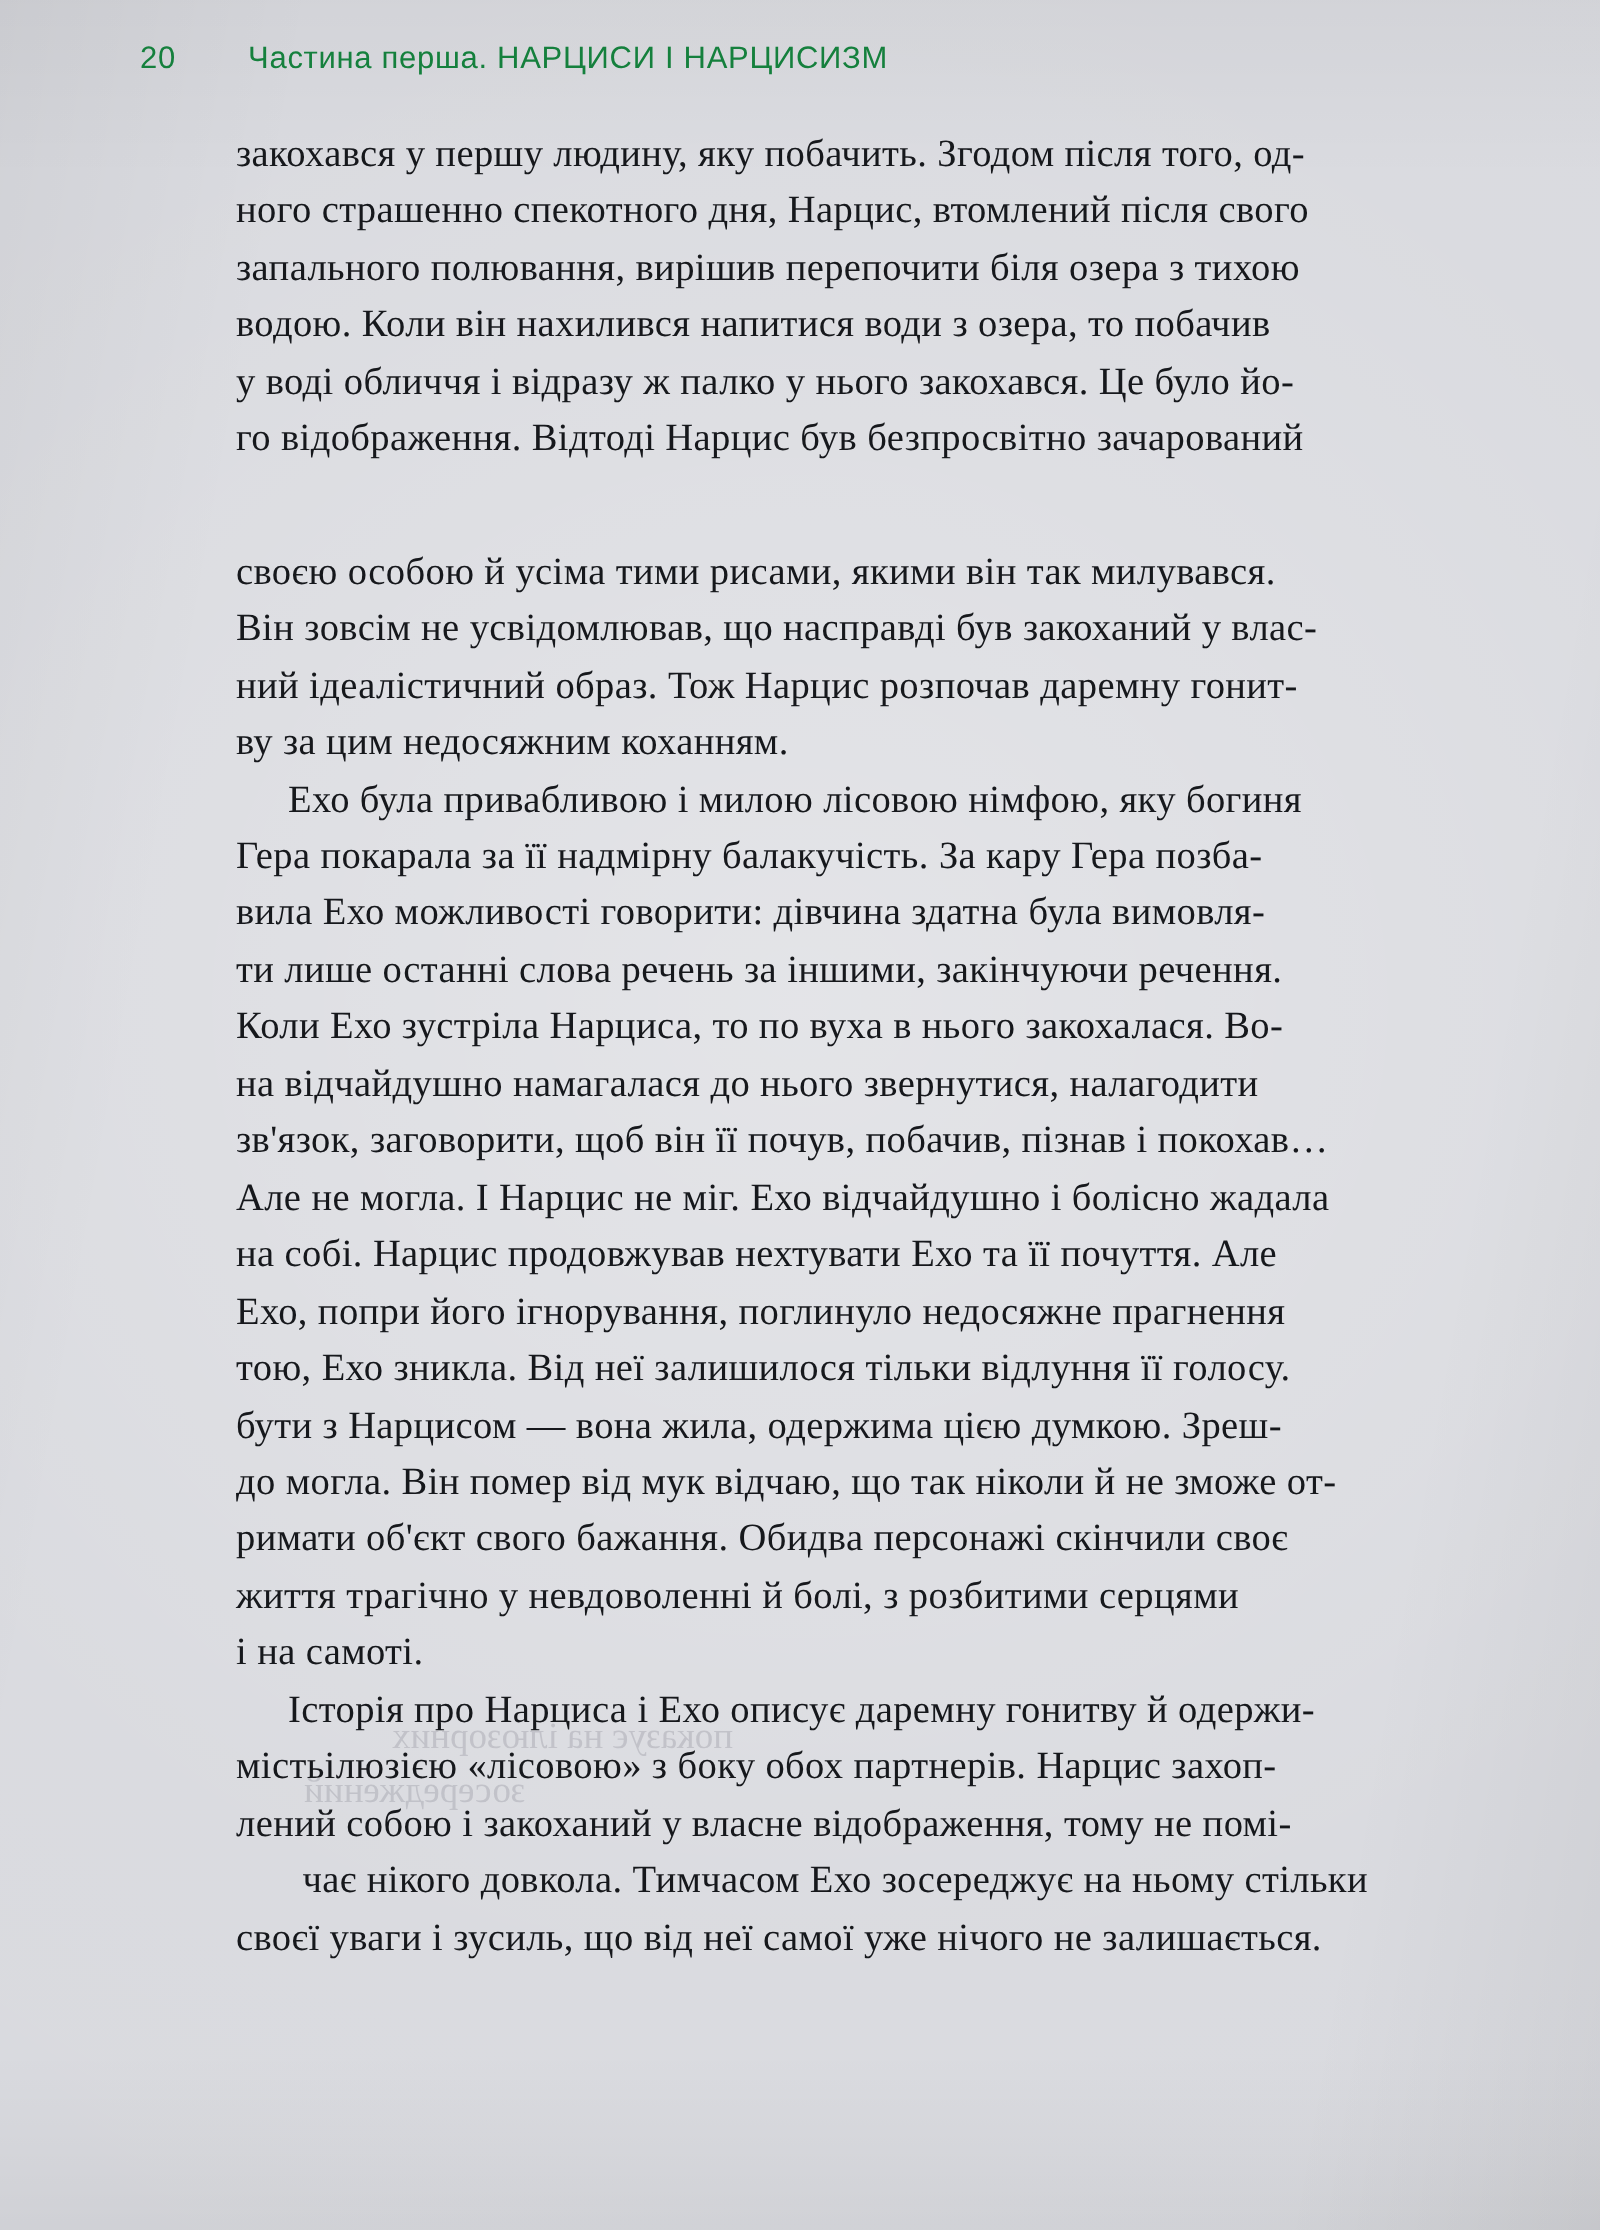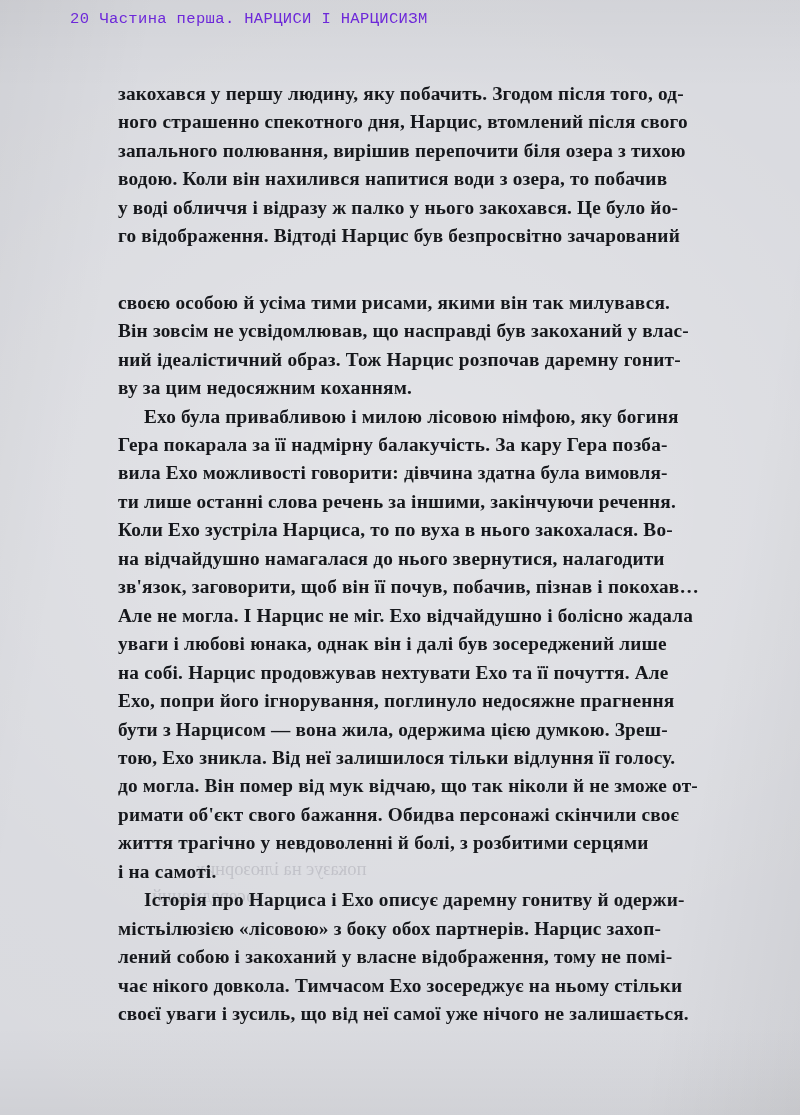--- a/index.html
+++ b/index.html
@@ -29,46 +29,45 @@
 
   .page {
     position: absolute;
     inset: 0;
   }
 
   
   .running-head {
     position: absolute;
     left: 70px;
-    top: 10px;
+    top: 21px;
     display: flex;
     align-items: baseline;
-    font-family: Liberation Mono, monospace;
-    color: #6d28d9;
+    font-family: Liberation Sans, sans-serif;
+    color: #15803d;
   }
   .folio {
     font-size: 15.5px;
     letter-spacing: 0.4px;
     font-weight: 400;
   }
   .head-title {
-    margin-left: 10px;
+    margin-left: 36px;
     font-size: 15.5px;
     letter-spacing: 0.35px;
     font-weight: 400;
     white-space: pre;
   }
 
   
   .textblock {
     position: absolute;
     left: 118px;
-    top: 80px;
+    top: 64px;
     width: 566px;
-    font-weight: bold;
   }
 
   .line {
     display: block;
     font-size: 19.3px;
     line-height: 28.45px;
     color: #16181c;
     white-space: pre;
     letter-spacing: 0.01em;
   }
@@ -118,29 +117,28 @@
       <div class="line" style="word-spacing: 0px;">ний ідеалістичний образ. Тож Нарцис розпочав даремну гонит-</div>
       <div class="line">ву за цим недосяжним коханням.</div>
       <div class="line indent" style="word-spacing: 0px;">Ехо була привабливою і милою лісовою німфою, яку богиня</div>
       <div class="line" style="word-spacing: 0px;">Гера покарала за її надмірну балакучість. За кару Гера позба-</div>
       <div class="line" style="word-spacing: 0px;">вила Ехо можливості говорити: дівчина здатна була вимовля-</div>
       <div class="line" style="word-spacing: 0px;">ти лише останні слова речень за іншими, закінчуючи речення.</div>
       <div class="line" style="word-spacing: 0px;">Коли Ехо зустріла Нарциса, то по вуха в нього закохалася. Во-</div>
       <div class="line" style="word-spacing: 0px;">на відчайдушно намагалася до нього звернутися, налагодити</div>
       <div class="line" style="word-spacing: 0px;">зв'язок, заговорити, щоб він її почув, побачив, пізнав і покохав…</div>
       <div class="line" style="word-spacing: 0px;">Але не могла. І Нарцис не міг. Ехо відчайдушно і болісно жадала</div>
-      <div class="line" style="word-spacing: 0px;">уваги і любові юнака, однак він і далі був зосереджений лише</div>
       <div class="line" style="word-spacing: 0px;">на собі. Нарцис продовжував нехтувати Ехо та її почуття. Але</div>
       <div class="line" style="word-spacing: 0px;">Ехо, попри його ігнорування, поглинуло недосяжне прагнення</div>
+      <div class="line" style="word-spacing: 0px;">тою, Ехо зникла. Від неї залишилося тільки відлуння її голосу.</div>
       <div class="line" style="word-spacing: 0px;">бути з Нарцисом — вона жила, одержима цією думкою. Зреш-</div>
-      <div class="line" style="word-spacing: 0px;">тою, Ехо зникла. Від неї залишилося тільки відлуння її голосу.</div>
       <div class="line" style="word-spacing: 0px;">до могла. Він помер від мук відчаю, що так ніколи й не зможе от-</div>
       <div class="line" style="word-spacing: 0px;">римати об'єкт свого бажання. Обидва персонажі скінчили своє</div>
       <div class="line" style="word-spacing: 0px;">життя трагічно у невдоволенні й болі, з розбитими серцями</div>
       <div class="line">і на самоті.</div>
       <div class="line indent" style="word-spacing: 0px;">Історія про Нарциса і Ехо описує даремну гонитву й одержи-</div>
       <div class="line" style="word-spacing: 0px;">містьілюзією «лісовою» з боку обох партнерів. Нарцис захоп-</div>
       <div class="line" style="word-spacing: 0px;">лений собою і закоханий у власне відображення, тому не помі-</div>
-      <div class="line" style="word-spacing: 0px;">чає нікого довкола. Тимчасом Ехо зосереджує на ньому стільки</div>
+      <div class="line" style="word-spacing: 0px; text-align: right;">чає нікого довкола. Тимчасом Ехо зосереджує на ньому стільки</div>
       <div class="line">своєї уваги і зусиль, що від неї самої уже нічого не залишається.</div>
     </div>
 
 </div>
 
 </body></html>

